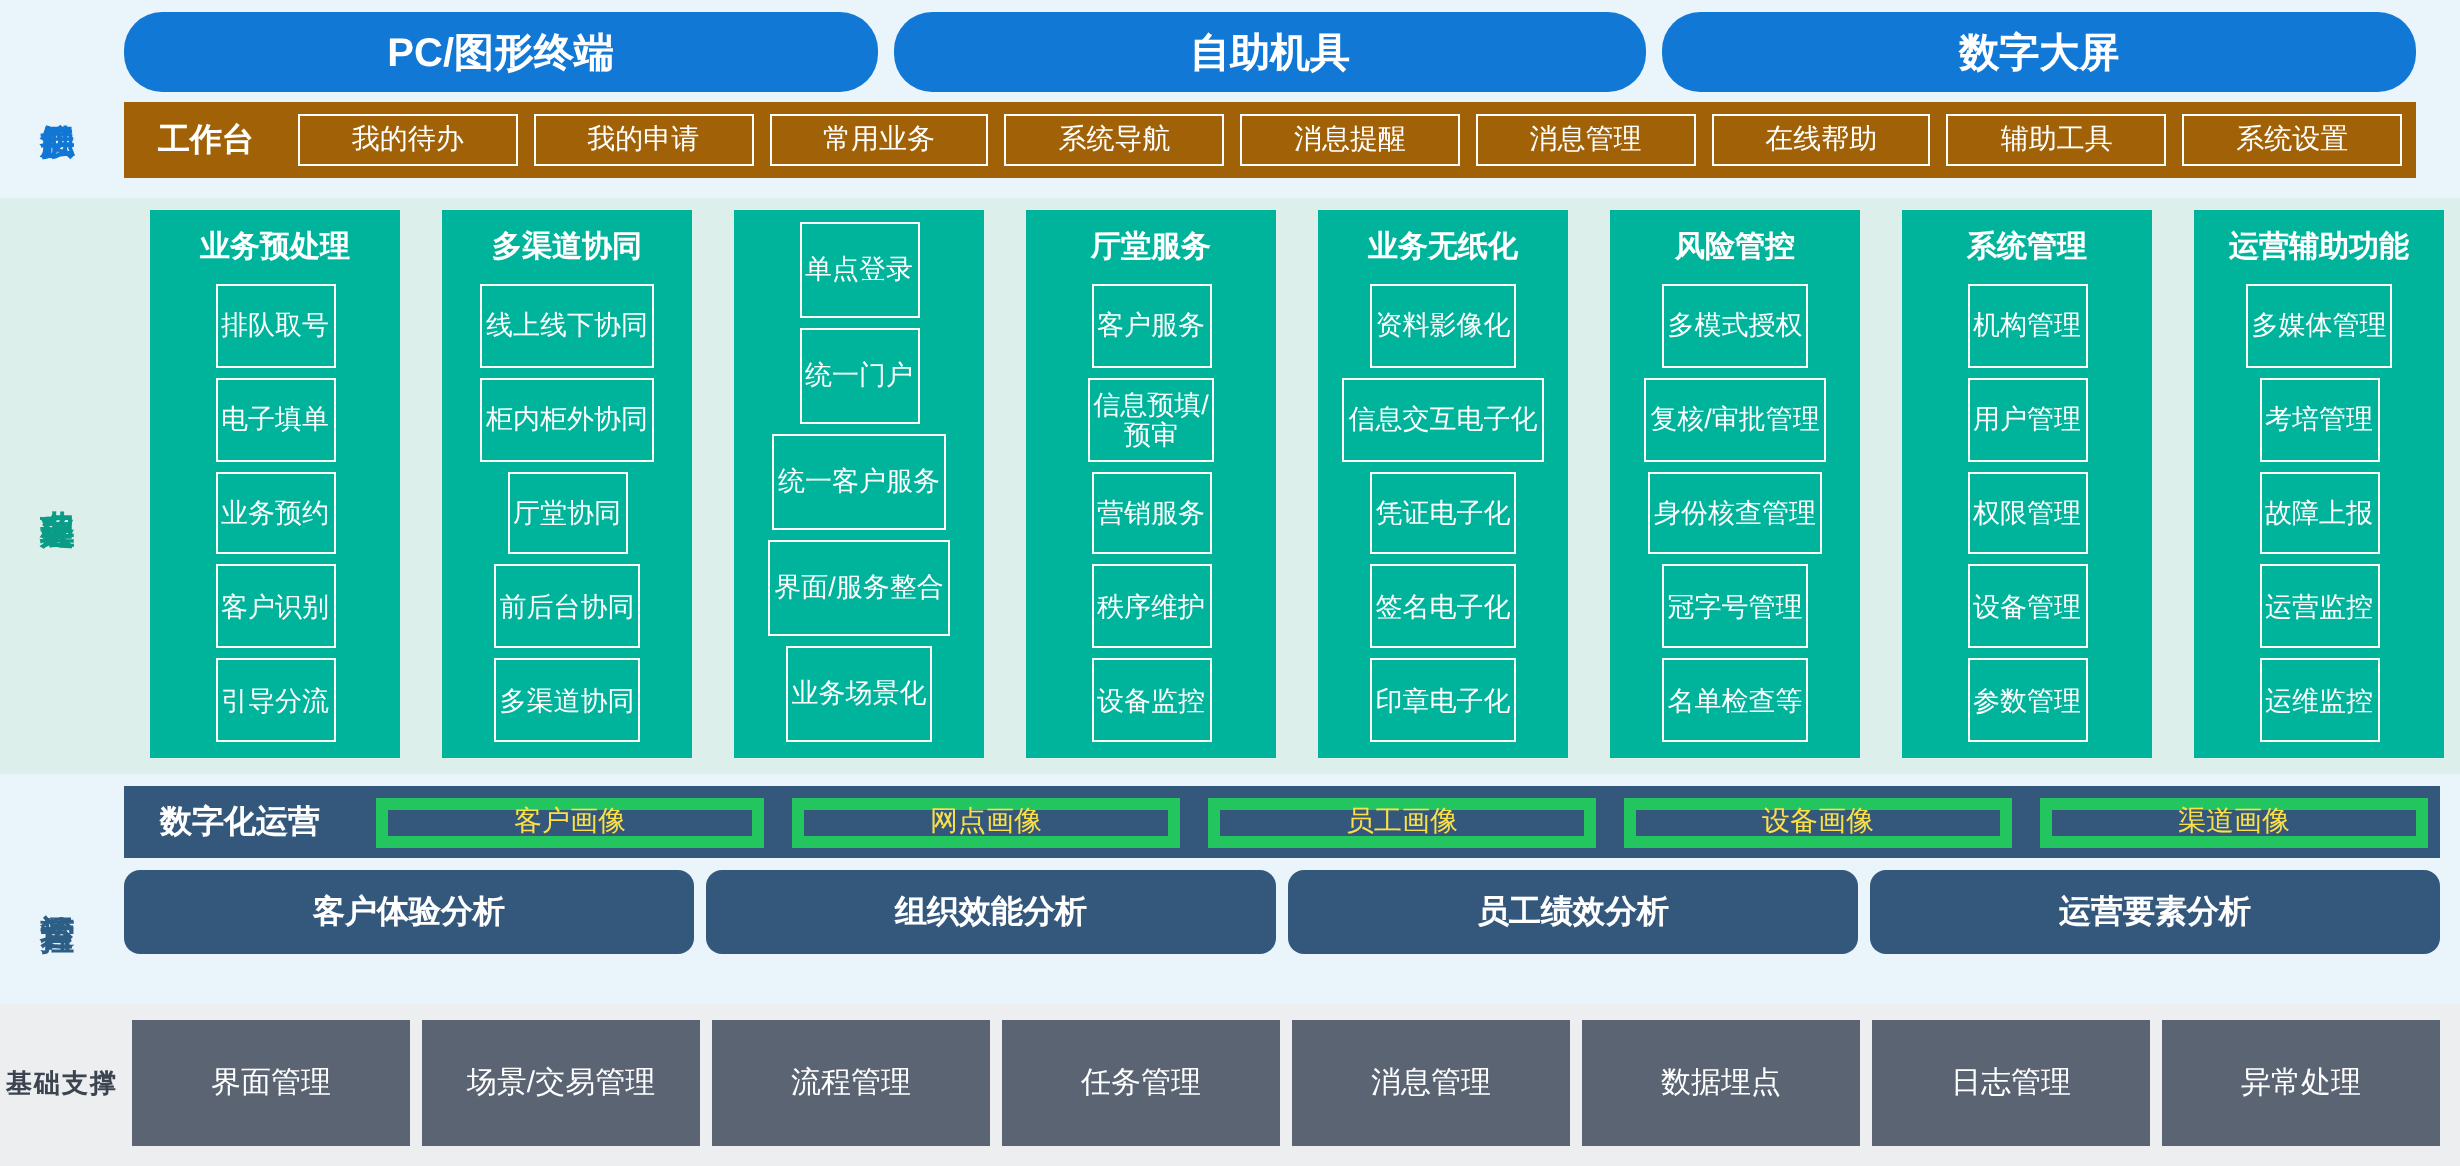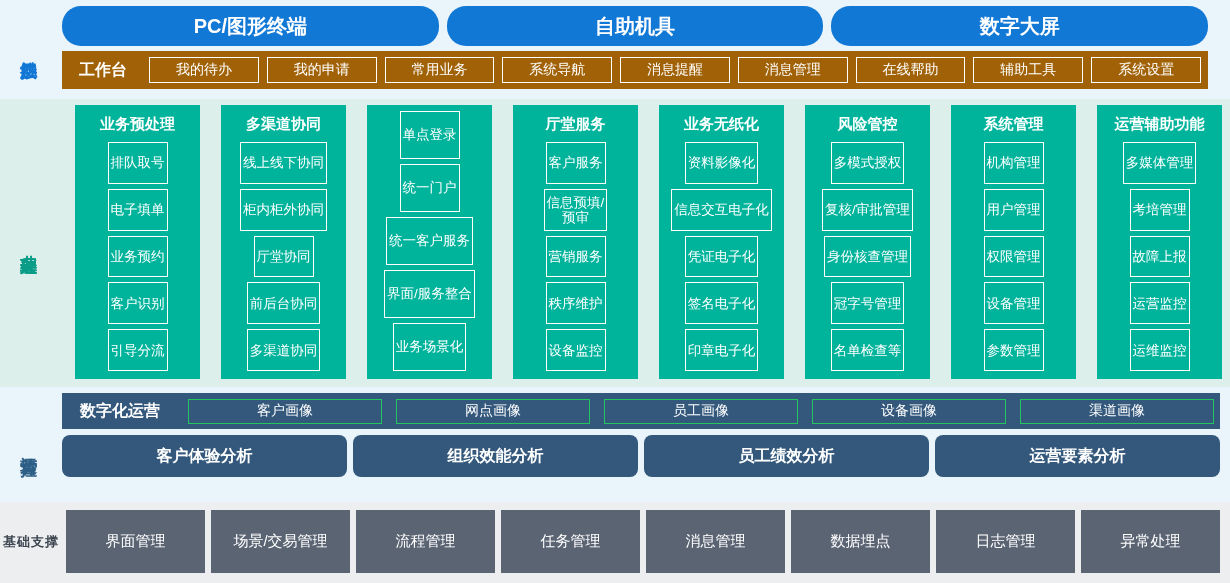--- a/index.html
+++ b/index.html
@@ -179,22 +179,22 @@
   .ops-portrait-title {
     color: #ffffff;
     font-size: 16px;
     font-weight: bold;
     padding: 0 14px 0 12px;
     white-space: nowrap;
   }
   .ops-chip {
     flex: 1 1 0;
     height: 25px;
-    border: 1px solid #22c55e;
-    color: #ffffff;
+    border: 6px solid #22c55e;
+    color: #fde047;
     font-size: 14px;
     display: flex;
     align-items: center;
     justify-content: center;
     box-sizing: border-box;
     white-space: nowrap;
   }
   .ops-analysis-row {
     height: 42px;
     display: flex;

